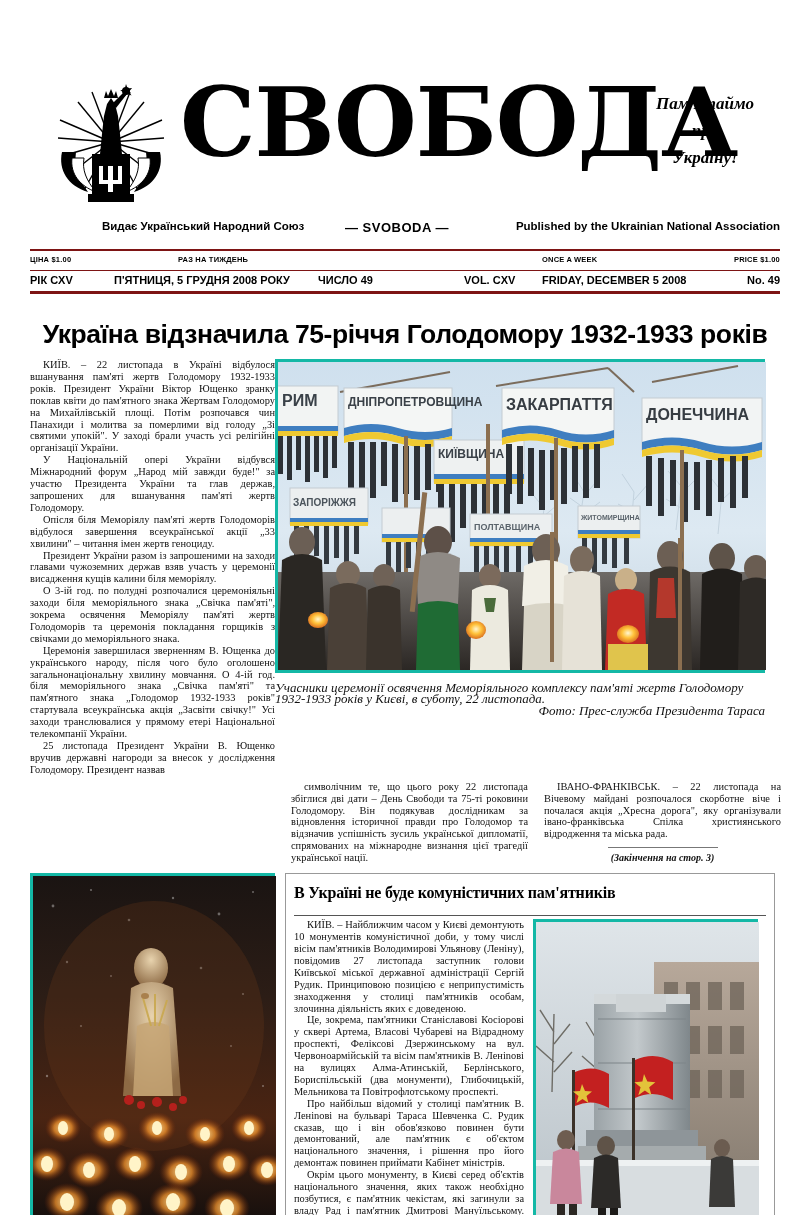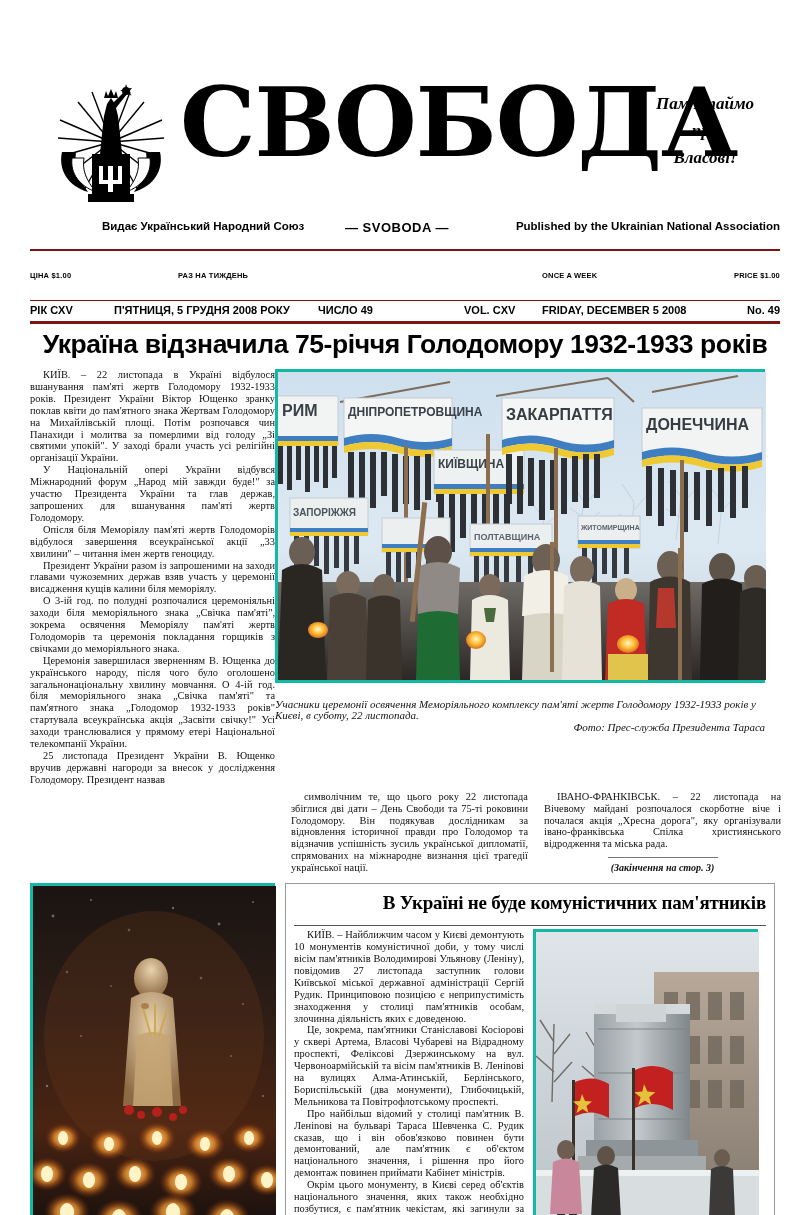--- a/index.html
+++ b/index.html
@@ -37,35 +37,35 @@
   }
   .submast .left{position:absolute;left:72px;top:0;}
   .submast .center{position:absolute;left:0;right:16px;text-align:center;font-size:13px;letter-spacing:.5px;}
   .submast .right{position:absolute;right:0;top:0;}
 
   .rule-top{height:2px;background:#7d1414;margin:9px 30px 0 30px;}
   .rule-bot{height:3px;background:#7d1414;margin:0 30px;}
   .rule-thin{height:1px;background:#7d1414;margin:2px 30px 0 30px;}
 
   .infobar{
-    position:relative;margin:16px 30px;height:17px;
+    position:relative;margin:0 30px;height:17px;
     font-family:"Liberation Sans",sans-serif;font-size:7.5px;font-weight:700;
     letter-spacing:.2px;color:#000;padding-top:4px;box-sizing:border-box;
   }
   .datebar{
     position:relative;margin:0 30px;height:20px;
     font-family:"Liberation Sans",sans-serif;font-size:11px;font-weight:700;
     color:#000;padding-top:3px;box-sizing:border-box;padding-left:20px;
   }
   .cell{position:absolute;top:3px;white-space:nowrap;}
   .infobar .cell{top:4px;}
 
   
   .headline1{
-    margin:5px 30px 0 30px;text-align:center;
+    margin:25px 30px 0 30px;text-align:center;
     font-family:"Liberation Sans",sans-serif;font-weight:700;
     font-size:26.5px;line-height:30px;letter-spacing:-.4px;color:#000;
   }
 
   
   .content{position:relative;margin:10px 30px 0 30px;}
 
   .col-text{
     font-family:"Liberation Serif",serif;
     font-size:10.4px;line-height:11.9px;text-align:justify;
@@ -73,21 +73,21 @@
   }
   .col-text p{margin:0;text-indent:13px;}
 
   .row1{position:relative;display:flex;}
   .lead-col{width:245px;flex:0 0 245px;}
   .photo-col{width:490px;flex:0 0 490px;}
 
   .photo-frame{border:3px solid #14b8a6;line-height:0;}
   .caption{
     font-family:"Liberation Serif",serif;font-style:italic;
-    font-size:11px;line-height:11.4px;color:#111;margin-top:16px;
+    font-size:13px;line-height:11.4px;color:#111;margin-top:9px;
   }
   .caption .credit{display:block;text-align:right;}
 
   
   .row2{position:relative;display:flex;gap:16px;margin-top:5px;}
   .row2 .c{width:237px;flex:0 0 237px;}
 
   .contrule{width:110px;height:1px;background:#777;margin:7px auto 4px auto;}
   .contnote{
     text-align:center;font-family:"Liberation Serif",serif;
@@ -95,22 +95,22 @@
   }
 
   
   .bottom{position:relative;display:flex;gap:10px;margin-top:9px;}
   .bottom-left{width:245px;flex:0 0 245px;}
   .boxed{
     width:490px;flex:0 0 490px;border:1px solid #999;
     padding:6px 8px 6px 8px;box-sizing:border-box;
   }
   .headline2{
-    text-align:right;font-family:"Liberation Serif",serif;font-weight:700;
-    font-size:19px;line-height:25px;letter-spacing:-.2px;color:#000;
+    text-align:left;font-family:"Liberation Serif",serif;font-weight:700;
+    font-size:16px;line-height:25px;letter-spacing:-.2px;color:#000;
     padding-bottom:4px;
   }
   .boxed-body{display:flex;gap:9px;margin-top:3px;}
   .boxed-body .tcol{width:230px;flex:0 0 230px;}
   .boxed-body .pcol{width:225px;flex:0 0 225px;}
 
   
   .ph{display:block;}
 
   
@@ -170,21 +170,21 @@
       </svg>
     </div>
 
     <div class="nameplate">
       <div class="nameplate-title">СВОБОДА</div>
     </div>
 
     <div class="slogan">
       <div>Пам'ятаймо</div>
       <div>про</div>
-      <div>Власові!</div>
+      <div>Україну!</div>
     </div>
   </div>
 
   <div class="submast">
     <div class="left">Видає Український Народний Союз</div>
     <div class="center">— SVOBODA —</div>
     <div class="right">Published by the Ukrainian National Association</div>
   </div>
 
   <div class="rule-top"></div>

